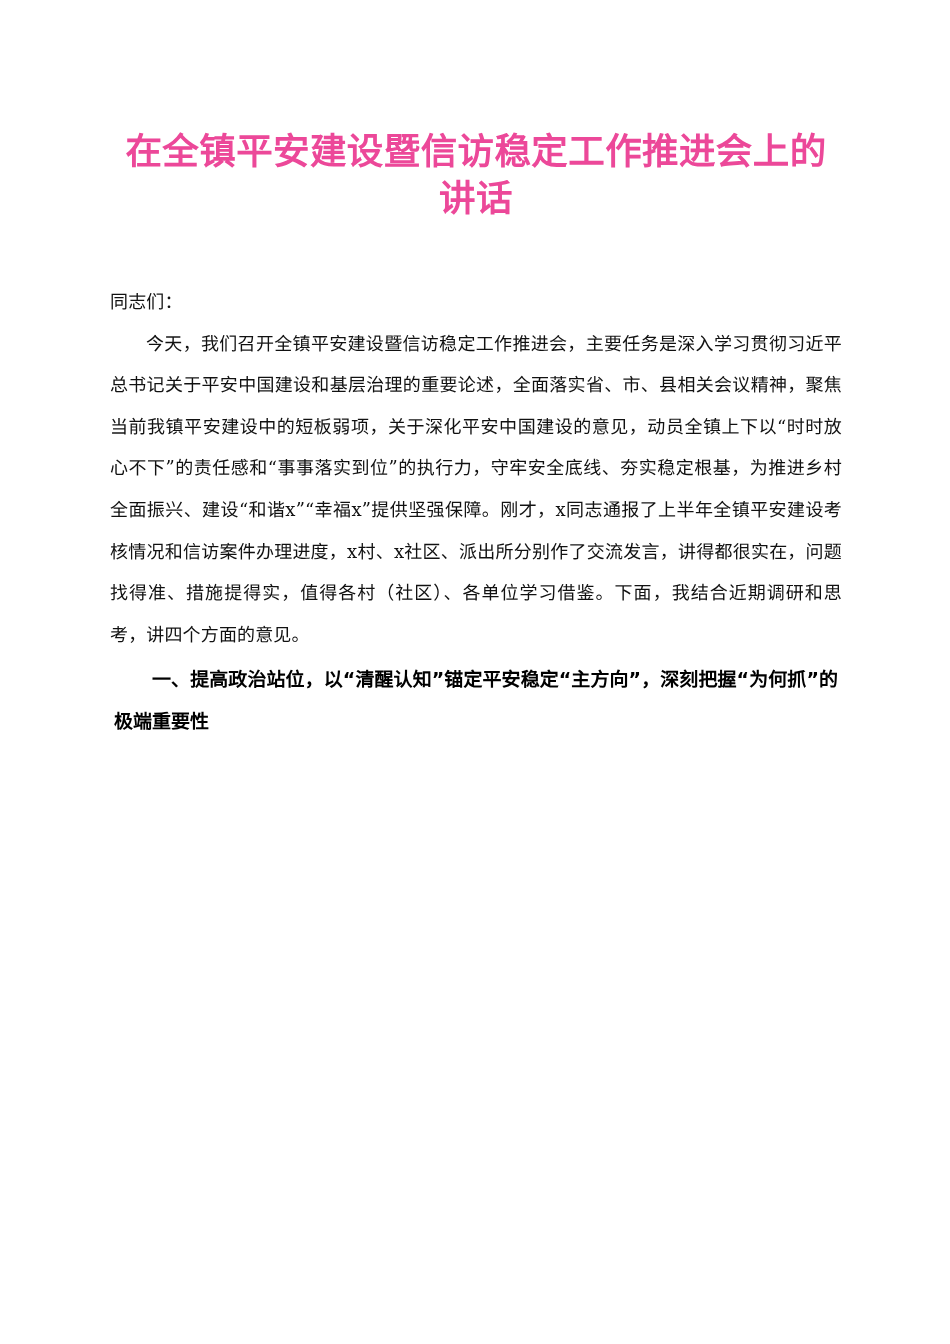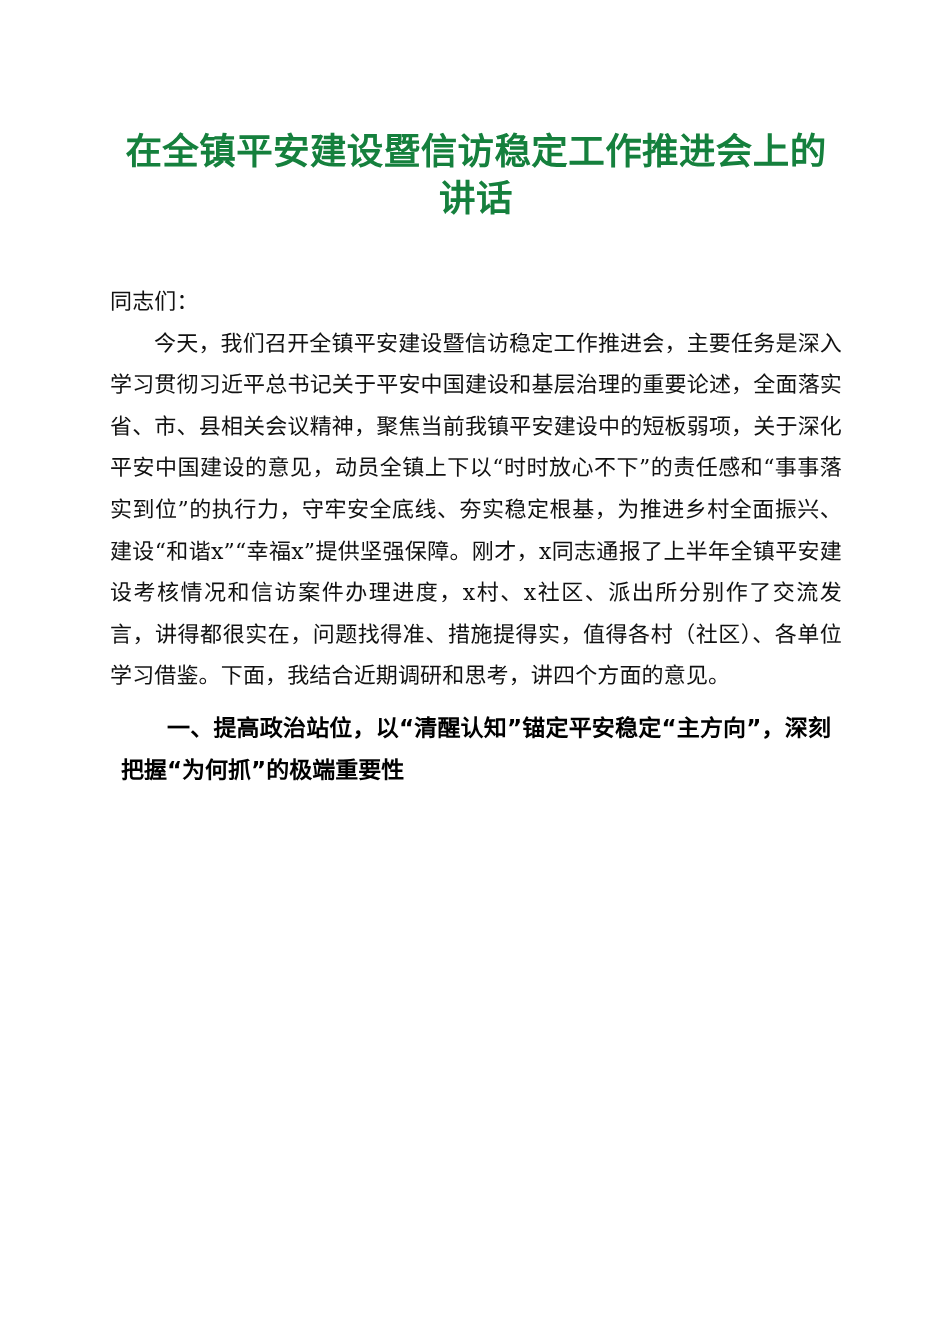--- a/index.html
+++ b/index.html
@@ -35,55 +35,55 @@
   
   .doc-title {
     margin: 0;
     padding-top: 128px;
     font-family: "DejaVu Serif", "Liberation Serif", serif;
     font-weight: bold;
     font-size: 36.5px;
     line-height: 47px;
     text-align: center;
     letter-spacing: 0.4px;
-    color: #15803d;
+    color: #ec4899;
   }
 
   
   .body-block {
     margin-top: 59px;
   }
 
   p.para {
     margin: 0;
     font-family: "DejaVu Serif", "Liberation Serif", serif;
-    font-size: 22px;
+    font-size: 18px;
     line-height: 41.6px;
     text-align: justify;
     text-align-last: left;
     text-justify: inter-ideograph;
     letter-spacing: 0.15px;
     color: #111111;
     word-break: break-all;
   }
 
   p.para.salutation {
     text-indent: 0;
   }
 
   p.para.indent {
     text-indent: 2em;
   }
 
   
   p.section-heading {
-    margin: 11px;
+    margin: 4px;
     font-family: "DejaVu Sans", "Liberation Sans", sans-serif;
     font-weight: bold;
-    font-size: 23px;
+    font-size: 19px;
     line-height: 41.6px;
     text-indent: 2em;
     text-align: justify;
     text-align-last: left;
     text-justify: inter-ideograph;
     color: #000000;
     word-break: break-all;
   }
 </style>
 </head>

